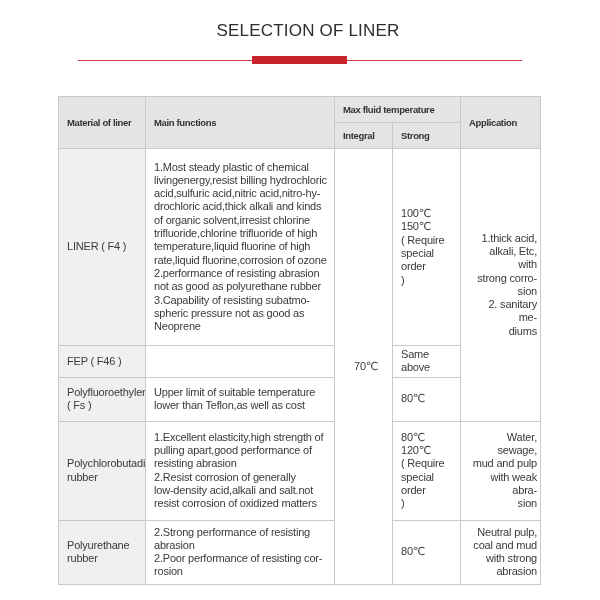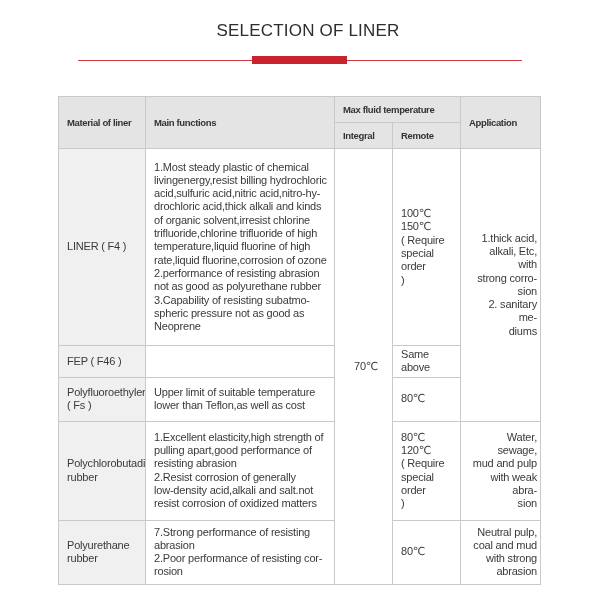--- a/index.html
+++ b/index.html
@@ -53,21 +53,21 @@
     </colgroup>
     <thead>
       <tr style="height:26px">
         <th rowspan="2">Material of liner</th>
         <th rowspan="2">Main functions</th>
         <th colspan="2" class="c">Max fluid temperature</th>
         <th rowspan="2" class="c">Application</th>
       </tr>
       <tr style="height:26px">
         <th class="c">Integral</th>
-        <th class="c">Remote</th>
+        <th class="c">Strong</th>
       </tr>
     </thead>
     <tbody>
       <tr style="height:197px">
         <td class="material">LINER ( F4 )</td>
         <td>1.Most steady plastic of chemical
 livingenergy,resist billing hydrochloric
 acid,sulfuric acid,nitric acid,nitro-hy-
 drochloric acid,thick alkali and kinds
 of organic solvent,irresist chlorine
@@ -117,21 +117,21 @@
 special order
 )</td>
         <td class="app">Water, sewage,
 mud and pulp
 with weak abra-
 sion</td>
       </tr>
       <tr style="height:64px">
         <td class="material">Polyurethane
 rubber</td>
-        <td>7.Strong performance of resisting
+        <td>2.Strong performance of resisting
 abrasion
 2.Poor performance of resisting cor-
 rosion</td>
         <td class="temp">80℃</td>
         <td class="app">Neutral pulp,
 coal and mud
 with strong
 abrasion</td>
       </tr>
     </tbody>

